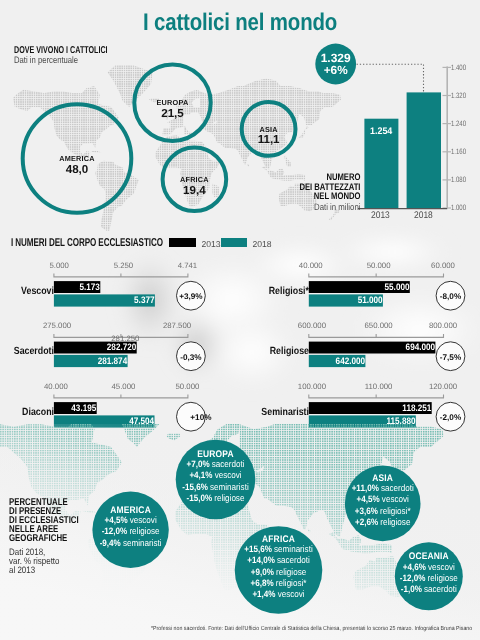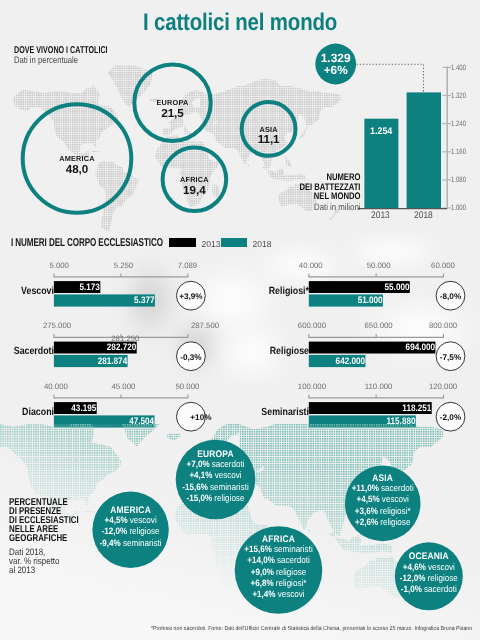--- a/index.html
+++ b/index.html
@@ -124,35 +124,35 @@
 <div class="legend-lbl" style="left:252.5px;top:239px;font-size:8.6px">2018</div>
 <svg class="abs" style="left:0;top:0" width="480" height="640">
 <path d="M53.9 273.40000000000003 L53.9 276.90000000000003 L187.9 276.90000000000003 L187.9 273.40000000000003" fill="none" stroke="#9a9a9a" stroke-width="1.1"></path>
 <line x1="120.9" y1="273.40000000000003" x2="120.9" y2="276.90000000000003" stroke="#9a9a9a" stroke-width="1.1"></line>
 <rect x="53.9" y="281.1" width="46.4" height="11.9" fill="#000"></rect>
 <rect x="53.9" y="294.4" width="101.0" height="12.2" fill="#0d8080"></rect>
 <circle cx="190.9" cy="295.7" r="14.4" fill="#fcfcfc" stroke="#2a2a2a" stroke-width="0.95"></circle>
 </svg>
 <div class="tickx" style="left:42.9px;top:260.7px;width:26px;text-align:right">5.000</div>
 <div class="tickx" style="left:107.4px;top:260.7px;width:32px;text-align:center">5.250</div>
-<div class="tickx" style="left:171.4px;top:260.7px;width:32px;text-align:center">7.089</div>
+<div class="tickx" style="left:171.4px;top:260.7px;width:32px;text-align:center">4.741</div>
 <div class="rowlabel" style="left:-24.3px;top:285.5px;width:78px">Vescovi</div>
 <div class="barnum" style="left:53.9px;top:280.5px;width:45.9px;text-align:right">5.173</div>
 <div class="barnum" style="left:53.9px;top:294.2px;width:100.5px;text-align:right">5.377</div>
 <div class="delta" style="left:176.9px;top:292.3px;width:28px;text-align:center">+3,9%</div>
 <svg class="abs" style="left:0;top:0" width="480" height="640">
 <path d="M53.9 333.90000000000003 L53.9 337.40000000000003 L187.9 337.40000000000003 L187.9 333.90000000000003" fill="none" stroke="#9a9a9a" stroke-width="1.1"></path>
 <line x1="120.9" y1="333.90000000000003" x2="120.9" y2="337.40000000000003" stroke="#9a9a9a" stroke-width="1.1"></line>
 <rect x="53.9" y="341.6" width="82.8" height="11.9" fill="#000"></rect>
 <rect x="53.9" y="354.9" width="73.7" height="12.2" fill="#0d8080"></rect>
 <circle cx="190.9" cy="356.2" r="14.4" fill="#fcfcfc" stroke="#2a2a2a" stroke-width="0.95"></circle>
 </svg>
 <div class="tickx" style="left:42.9px;top:321.2px;width:26px;text-align:center">275.000</div>
 <div class="tickx" style="left:107.4px;top:334px;width:32px;text-align:right">281.250</div>
-<div class="tickx" style="left:189px;top:321.2px;width:32px;text-align:center">287.500</div>
+<div class="tickx" style="left:161px;top:321.2px;width:32px;text-align:center">287.500</div>
 <div class="rowlabel" style="left:-24.3px;top:346.0px;width:78px">Sacerdoti</div>
 <div class="barnum" style="left:53.9px;top:341.0px;width:82.3px;text-align:right">282.720</div>
 <div class="barnum" style="left:53.9px;top:354.7px;width:73.2px;text-align:right">281.874</div>
 <div class="delta" style="left:176.9px;top:352.8px;width:28px;text-align:center">-0,3%</div>
 <svg class="abs" style="left:0;top:0" width="480" height="640">
 <path d="M53.9 394.40000000000003 L53.9 397.90000000000003 L187.9 397.90000000000003 L187.9 394.40000000000003" fill="none" stroke="#9a9a9a" stroke-width="1.1"></path>
 <line x1="120.9" y1="394.40000000000003" x2="120.9" y2="397.90000000000003" stroke="#9a9a9a" stroke-width="1.1"></line>
 <rect x="53.9" y="402.1" width="42.8" height="11.9" fill="#000"></rect>
 <rect x="53.9" y="415.4" width="100.6" height="12.2" fill="#0d8080"></rect>
 <circle cx="190.9" cy="416.7" r="14.4" fill="#fcfcfc" stroke="#2a2a2a" stroke-width="0.95"></circle>

